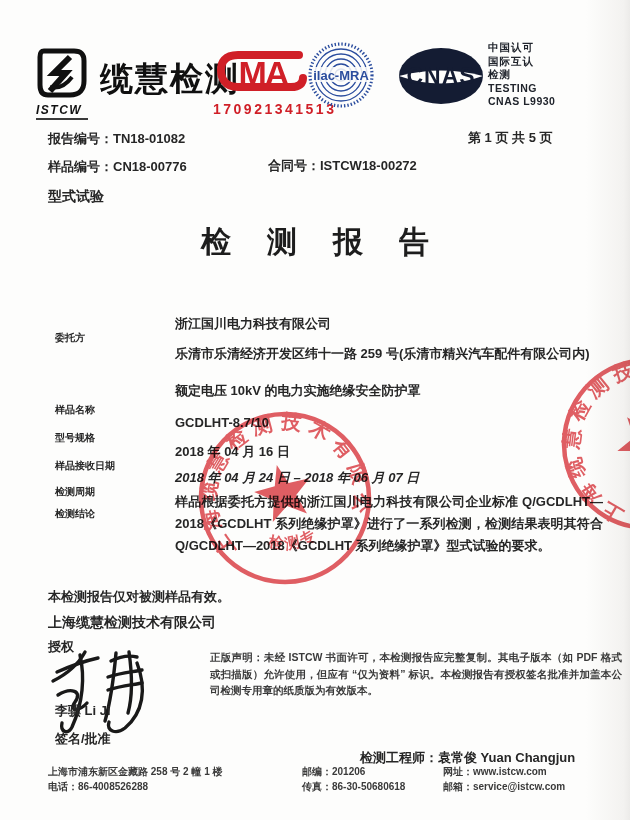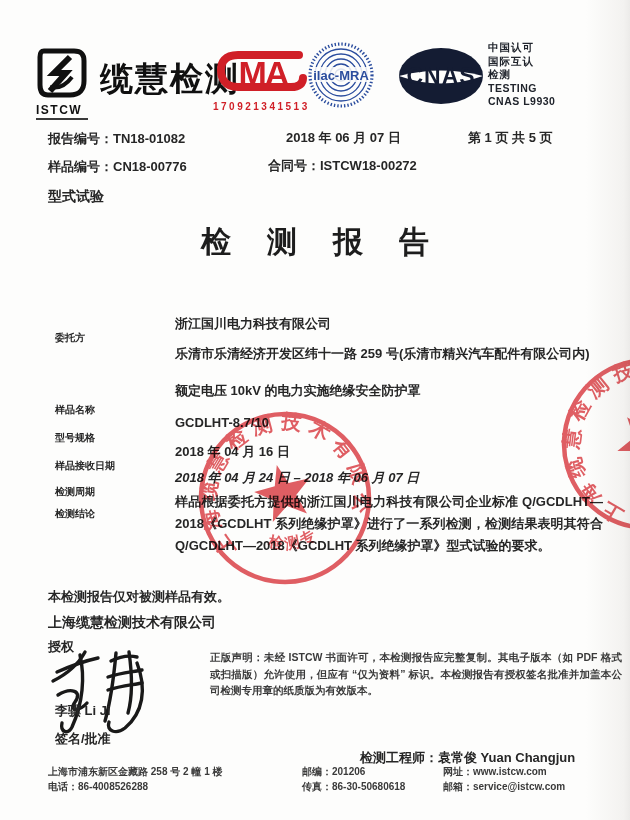--- a/index.html
+++ b/index.html
@@ -14,21 +14,21 @@
     background:linear-gradient(90deg,#fdfdfc 0%,#fdfdfc 93%,#f3f2f0 99%,#ecebe9 100%);
     overflow:hidden;
     color:#232323;
   }
   .abs{position:absolute;}
 
   
   .brand-name{font-size:33px;font-weight:bold;color:#101010;letter-spacing:2px;}
   .istcw-acronym{font-size:12px;font-weight:bold;color:#101010;letter-spacing:1.5px;}
   .istcw-underline{height:2px;background:#3a3a3a;width:52px;margin-top:1px;}
-  .cma-number{font-size:10px;font-weight:bold;color:#d01f27;letter-spacing:2.5px;}
+  .cma-number{font-size:14px;font-weight:bold;color:#d01f27;letter-spacing:2.5px;}
   .accred{font-size:10.5px;font-weight:bold;color:#20242c;line-height:13.5px;letter-spacing:1px;}
   .accred .en{letter-spacing:0.5px;}
 
   
   .meta{font-size:13px;font-weight:bold;color:#262626;}
 
   
   .report-title{
     width:630px;text-align:center;
     font-size:30px;font-weight:bold;color:#1d1d1d;
@@ -52,21 +52,21 @@
   .stamp-center{transform:rotate(-14deg);}
   .stamp-right{transform:rotate(-38deg);}
 
   .sig-svg{mix-blend-mode:multiply;}
 </style>
 </head>
 <body>
 
 <div class="page">
 
-  <div class="abs" style="left:36px;top:47px;">
+  <div class="abs" style="left:36px;top:47px;font-style:italic;">
     <svg width="52" height="52" viewBox="0 0 52 52">
       <path d="M8,4 H38 C46,4 48,8 48,14 V34 C48,42 44,48 34,48 H12 C6,48 4,44 4,38 V10 C4,6 5,4 8,4 Z" fill="none" stroke="#101010" stroke-width="5"></path>
       <path d="M34,10 L18,26 L30,26 L14,44" fill="none" stroke="#101010" stroke-width="6" stroke-linejoin="miter"></path>
       <path d="M14,40 C22,42 30,38 36,30" fill="none" stroke="#101010" stroke-width="4"></path>
     </svg>
     <div class="istcw-acronym">ISTCW</div>
     <div class="istcw-underline"></div>
   </div>
 
   <div class="abs brand-name" style="left:100px;top:57px;">缆慧检测</div>
@@ -105,21 +105,20 @@
 
   <div class="abs accred" style="left:488px;top:41px;">
     <div>中国认可</div>
     <div>国际互认</div>
     <div>检测</div>
     <div class="en">TESTING</div>
     <div class="en">CNAS L9930</div>
   </div>
 
   <div class="abs meta" style="left:48px;top:130px;"><span>报告编号：</span><span>TN18-01082</span></div>
-  <div class="abs meta" style="left:286px;top:129px;">2018 年 06 月 07 日</div>
   <div class="abs meta" style="left:468px;top:129px;">第 1 页 共 5 页</div>
 
   <div class="abs meta" style="left:48px;top:158px;"><span>样品编号：</span><span>CN18-00776</span></div>
   <div class="abs meta" style="left:268px;top:157px;"><span>合同号：</span><span>ISTCW18-00272</span></div>
 
   <div class="abs meta" style="left:48px;top:188px;font-size:14px;font-family:Liberation Mono, monospace;">型式试验</div>
 
   <div class="abs report-title" style="left:0;top:222px;">检测报告</div>
 
   <div class="abs flabel" style="left:55px;top:315px;">委托方</div>

